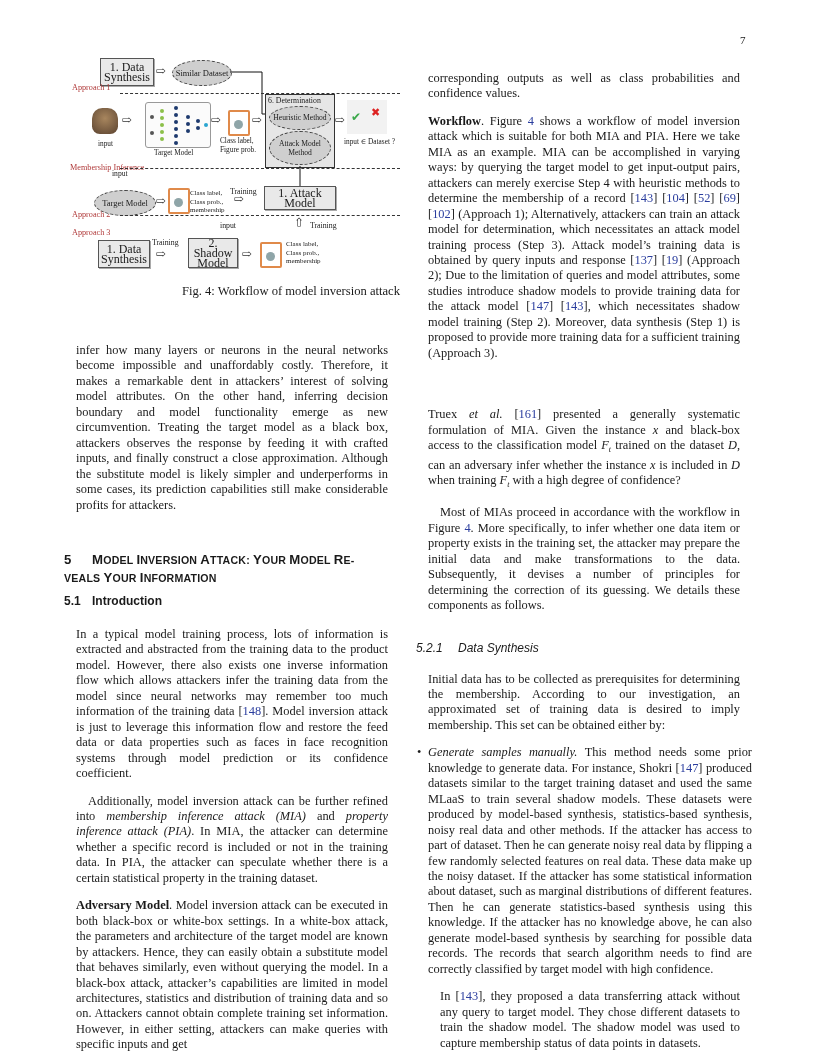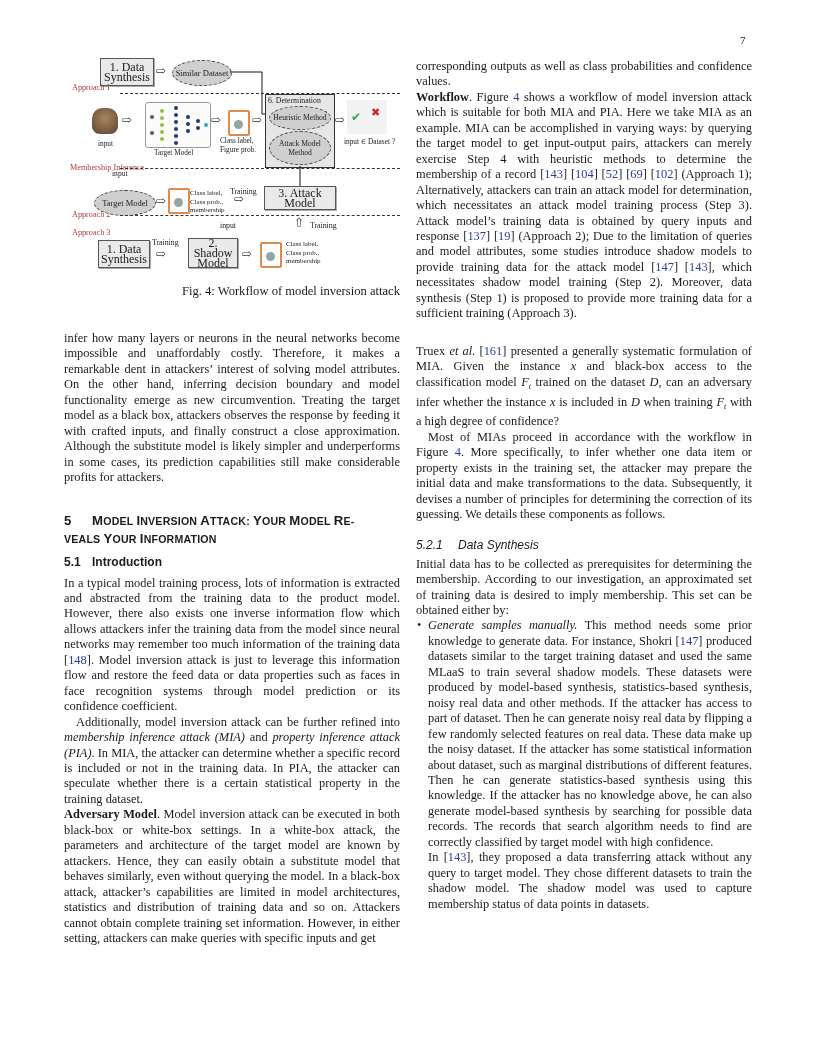--- a/index.html
+++ b/index.html
@@ -2,21 +2,21 @@
 <html><head>
 <meta charset="utf-8">
 <style>
   html, body { margin:0; padding:0; background:#ffffff; }
   body { width:816px; height:1056px; position:relative; overflow:hidden;
          font-family:"Liberation Serif", "DejaVu Serif", serif; color:#1a1a1a; }
   .pagenum { position:absolute; top:34px; left:740px; font-size:11px; }
   .col { position:absolute; font-size:12.4px; line-height:15.45px; text-align:justify; }
   .colL { left:64px; width:336px; }
   .colR { left:416px; width:336px; }
-  p { margin:0; }
+  p { margin:12px; }
   .indent { text-indent:12px; }
   a.ref { color:#2a3d9e; text-decoration:none; }
   .h1 { font-family:"Liberation Sans","DejaVu Sans",sans-serif; font-weight:bold; font-size:13.2px; line-height:18px; letter-spacing:0.2px; margin:0; text-align:left;}
   .h1 .sc { font-size:10.6px; }
   .h2 { font-family:"Liberation Sans","DejaVu Sans",sans-serif; font-weight:bold; font-size:12px; line-height:16px; margin:0; text-align:left;}
   .h3 { font-family:"Liberation Sans","DejaVu Sans",sans-serif; font-style:italic; font-size:12px; line-height:16px; margin:0; text-align:left;}
   .num { display:inline-block; width:28px; }
   .num3 { display:inline-block; width:42px; }
   ul { margin:0; padding:0 0 0 12px; list-style:none; }
   li { position:relative; }
@@ -102,21 +102,21 @@
   <div class="dash" style="left:56px;top:116px;width:280px;"></div>
 
   <div class="lbl" style="left:48px;top:118px;font-size:7.6px;">input</div>
   <div class="appr" style="left:8px;top:127px;margin-top:31px;">Approach 2</div>
   <div class="ell" style="left:30px;top:138px;width:60px;height:24px;">Target Model</div>
   <div class="arrow" style="left:92px;top:143px;">⇨</div>
   <div class="icon-doc" style="left:104px;top:136px;"></div>
   <div class="lbl" style="left:126px;top:137px;width:46px;white-space:normal;font-size:7px;">Class label, Class prob., membership</div>
   <div class="lbl" style="left:166px;top:136px;font-size:7.8px;">Training</div>
   <div class="arrow" style="left:170px;top:141px;">⇨</div>
-  <div class="box" style="left:200px;top:134px;width:70px;height:22px;">3. Attack Model</div>
+  <div class="box" style="left:200px;top:134px;width:70px;height:22px;">1. Attack Model</div>
   <svg style="position:absolute;left:234px;top:114px;" width="4" height="20">
       <line x1="2" y1="0" x2="2" y2="20" stroke="#111" stroke-width="1"></line>
     </svg>
   <div class="dash" style="left:56px;top:163px;width:280px;"></div>
 
   <div class="lbl" style="left:156px;top:170px;font-size:7.8px;">input</div>
   <div class="lbl" style="left:246px;top:170px;font-size:7.8px;">Training</div>
   <div class="arrow" style="left:230px;top:164px;transform:rotate(-90deg);">⇨</div>
   <div class="appr" style="left:8px;top:176px;">Approach 3</div>
   <div class="box" style="left:34px;top:188px;width:50px;height:26px;">1. Data Synthesis</div>

